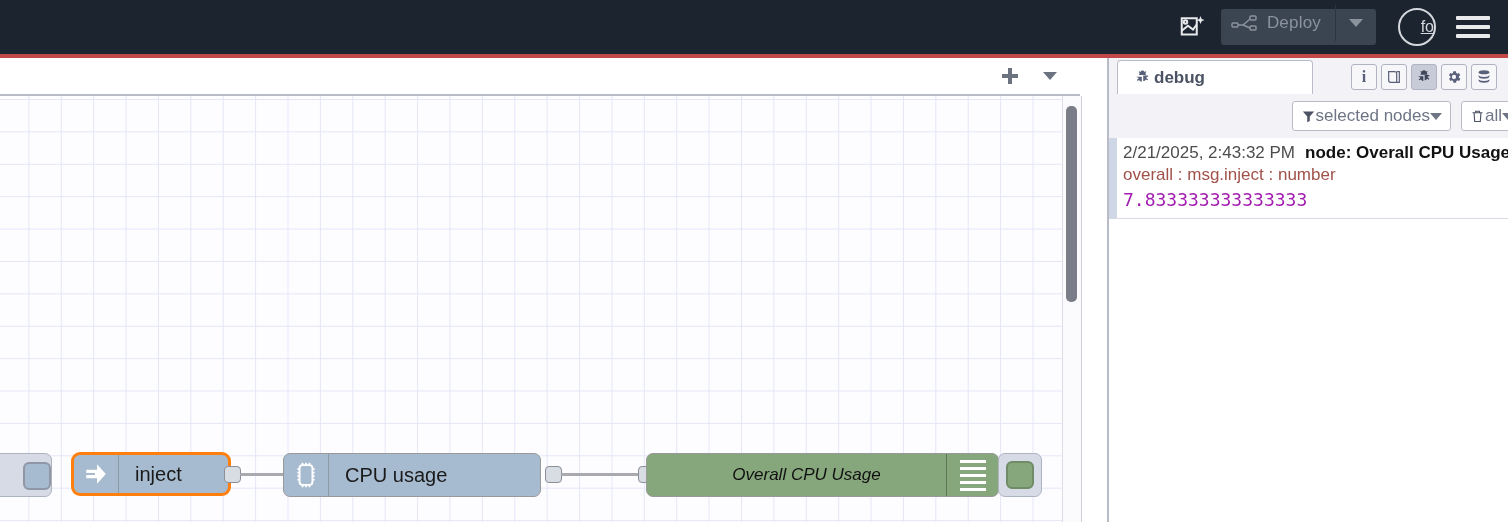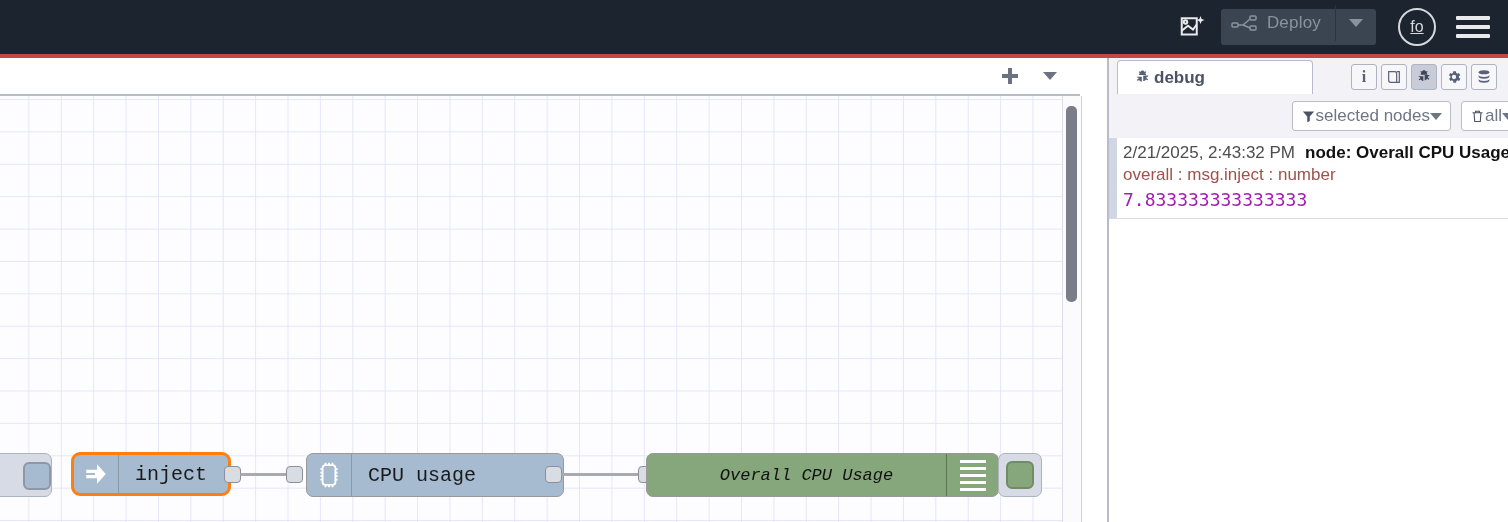--- a/index.html
+++ b/index.html
@@ -41,21 +41,21 @@
     width: 40px; height: 36px; display: flex;
     align-items: center; justify-content: center;
   }
   .caret-dn {
     width: 0; height: 0; border-left: 7px solid transparent;
     border-right: 7px solid transparent; border-top: 8px solid #8a929c;
   }
   .avatar {
     width: 38px; height: 38px; border-radius: 50%;
     border: 2px solid #d5d8dc; color: #d5d8dc;
-    display: flex; align-items: center; justify-content: center;
+    display: flex; align-items: center; justify-content: flex-end;
     font-size: 16px; margin-right: 20px; cursor: pointer; text-decoration: underline;
   }
   .hamburger { width: 34px; margin-right: 18px; cursor: pointer; }
   .hamburger span {
     display: block; height: 4px; background: #e8eaec;
     border-radius: 1px; margin: 5px 0;
   }
 
   
   .tabbar {
@@ -100,39 +100,39 @@
     position: absolute; height: 44px;
     border: 1px solid #999999; border-radius: 7px;
     display: flex; align-items: stretch; cursor: pointer;
   }
   .node-inject {
     left: 71px; top: 356px; width: 160px;
     background: #a6bbcf;
     border: 3px solid #ff7f0e;
     border-radius: 9px;
   }
-  .node-cpu  { left: 306px; top: 357px; width: 258px; background: #a6bbcf; }
+  .node-cpu  { left: 283px; top: 357px; width: 258px; background: #a6bbcf; }
   .node-dbg  { left: 646px; top: 357px; width: 353px; background: #86a67c; }
   .node-ghost {
     left: -14px; top: 357px; width: 66px;
     background: #d6dbe6; border: 1px solid #aeb3c0;
   }
   .ghost-inner {
     position: absolute; left: 36px; top: 8px;
     width: 28px; height: 28px;
     background: #a6bbcf; border: 2px solid #8f96a6; border-radius: 6px;
   }
   .node-icon {
     width: 45px; display: flex; align-items: center; justify-content: center;
     border-right: 1px solid #8b9aa8;
     border-radius: 5px 0 0 5px; flex: 0 0 45px;
   }
   .node-label {
     flex: 1; display: flex; align-items: center;
-    font-size: 20px; color: #1a1a1a; padding-left: 16px; font-family: Liberation Mono, monospace;
+    font-size: 20px; color: #1a1a1a; padding-left: 16px;
   }
   .node-dbg .node-label {
     justify-content: center; font-style: italic;
     font-size: 17px; color: #111; padding: 0 0 0 20px;
   }
   .dbg-bars {
     width: 52px; display: flex; flex-direction: column;
     align-items: center; justify-content: center; gap: 4px;
     border-left: 1px solid #5f7557;
   }

